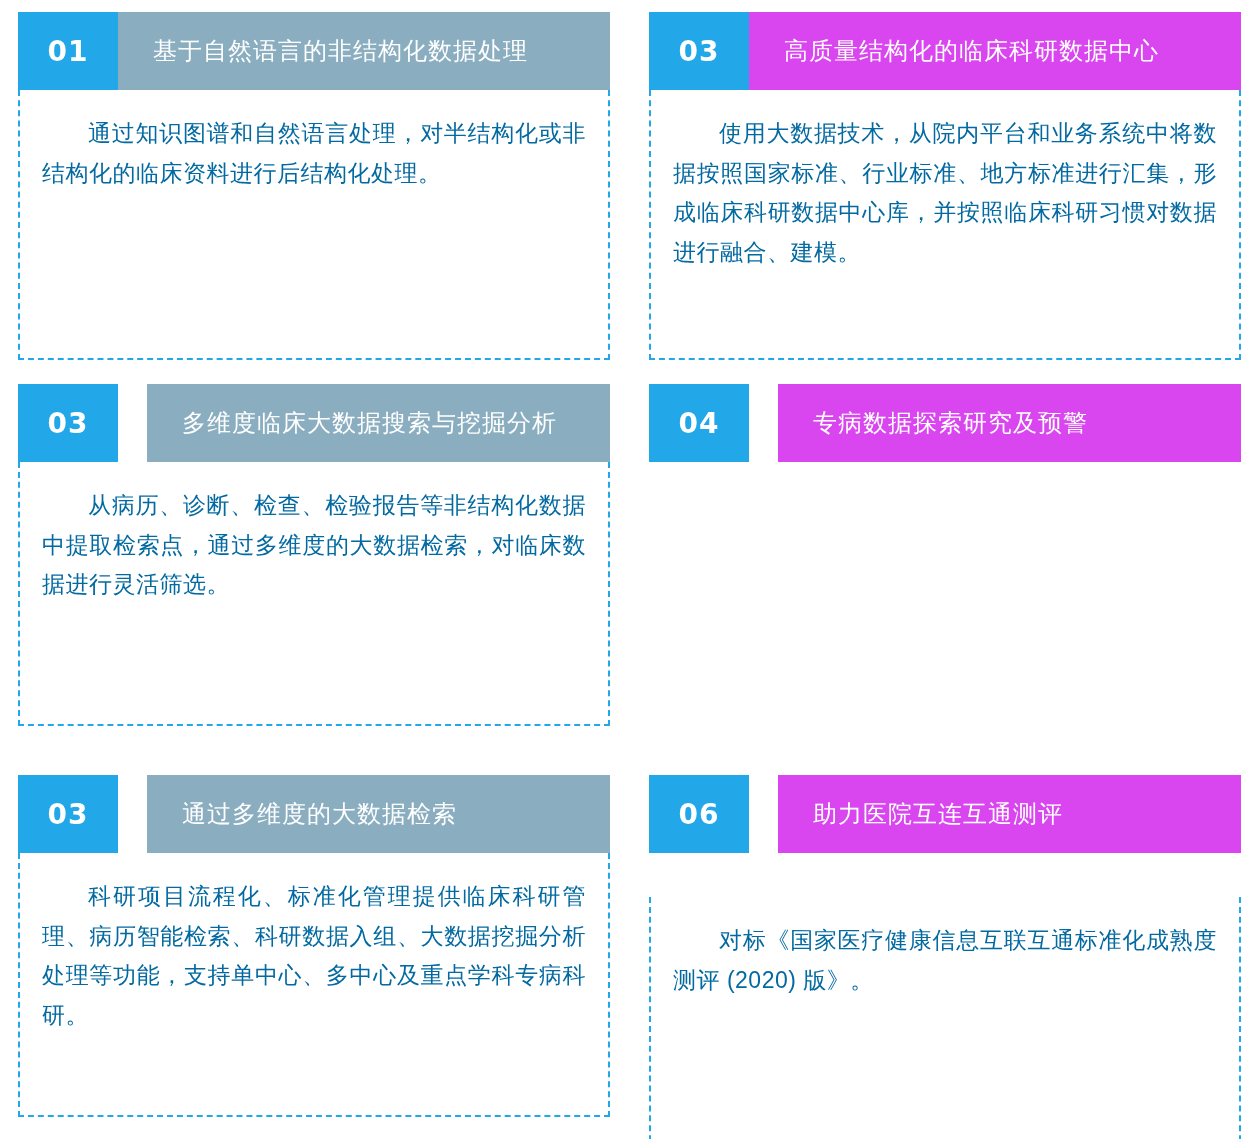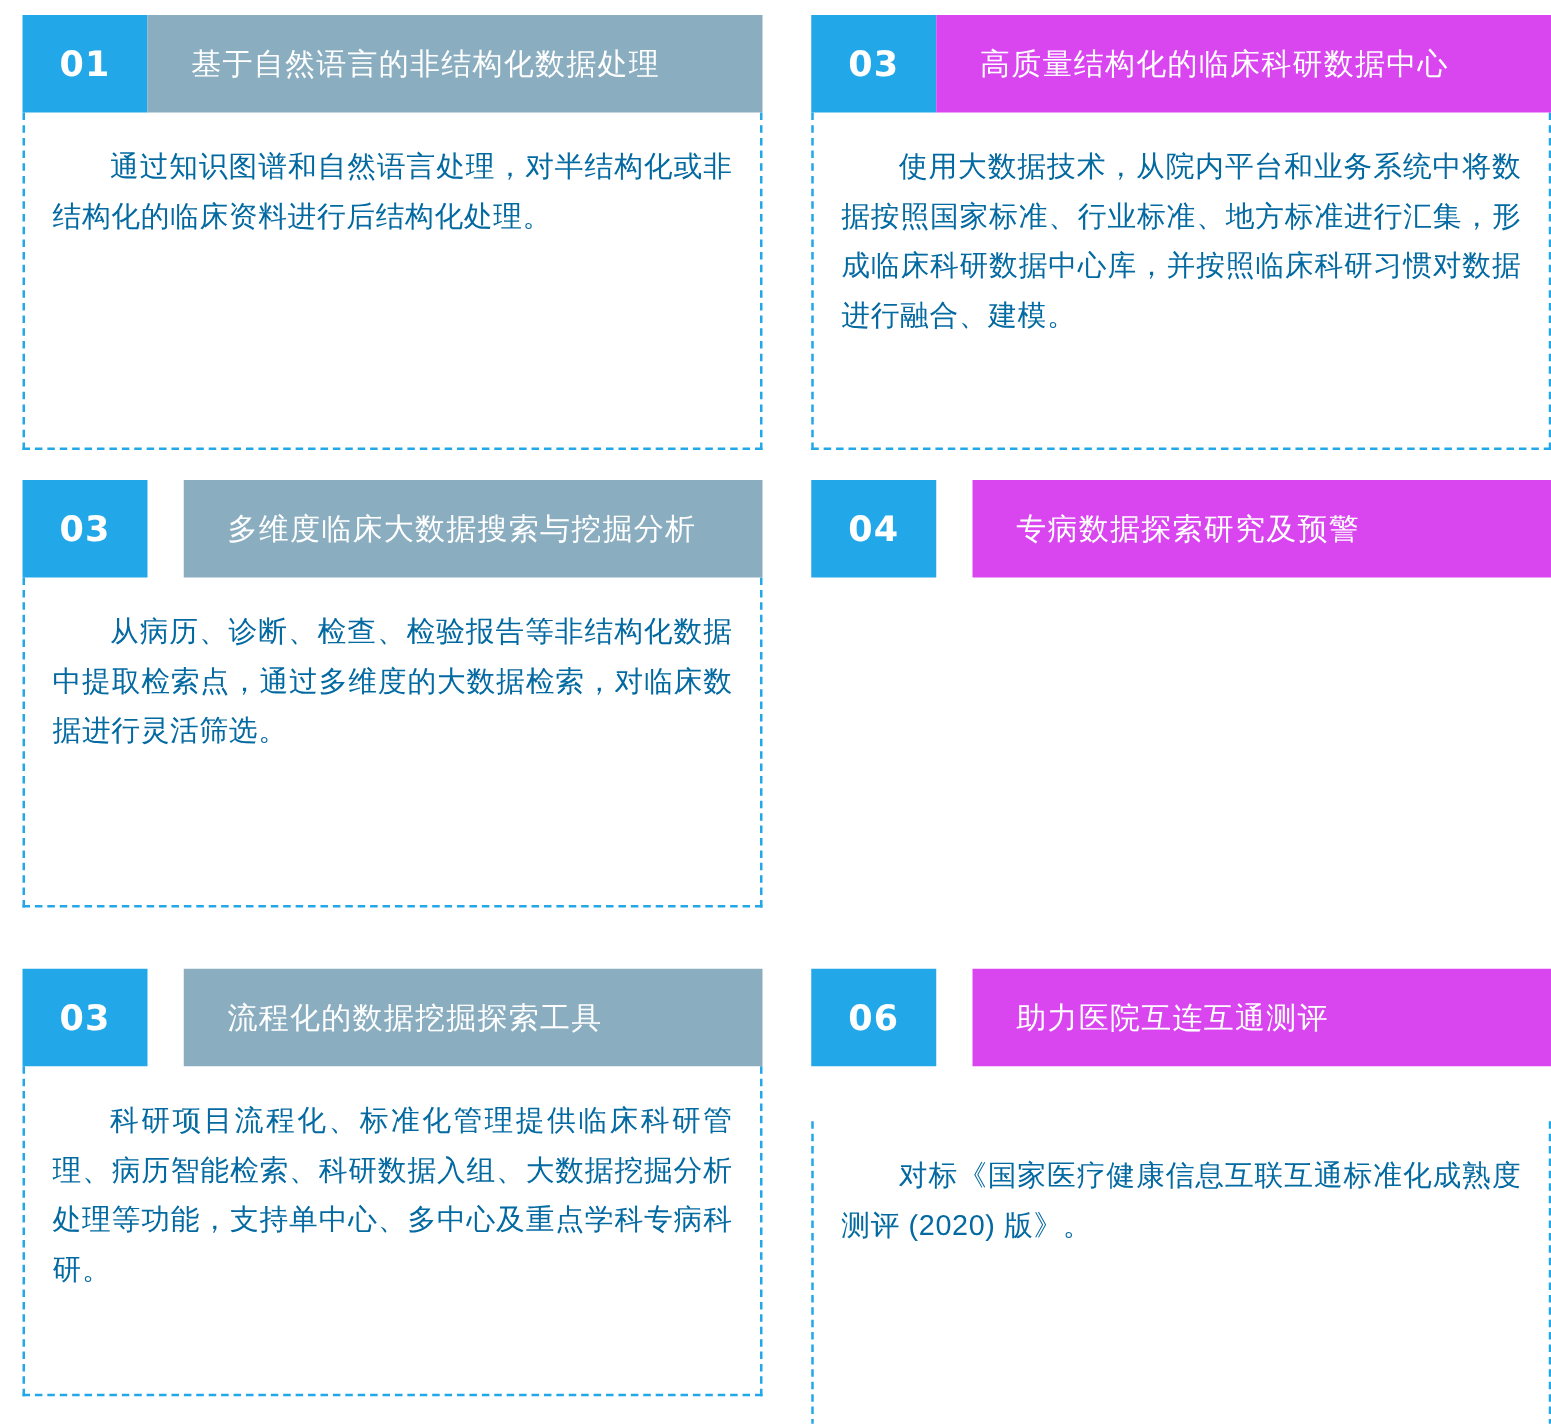--- a/index.html
+++ b/index.html
@@ -132,21 +132,21 @@
   <div class="card c4 r2 row2">
     <div class="card-head">
       <div class="card-num">04</div>
       <div class="card-title alt">专病数据探索研究及预警</div>
     </div>
   </div>
 
   <div class="card c5 r3 row3">
     <div class="card-head">
       <div class="card-num">03</div>
-      <div class="card-title">流程化的数据挖掘探索工具</div>
+      <div class="card-title">通过多维度的大数据检索</div>
     </div>
     <div class="card-body">
       <p>科研项目流程化、标准化管理提供临床科研管理、病历智能检索、科研数据入组、大数据挖掘分析处理等功能，支持单中心、多中心及重点学科专病科研。</p>
     </div>
   </div>
 
   <div class="card c6 r3 row3">
     <div class="card-head">
       <div class="card-num">06</div>
       <div class="card-title alt">助力医院互连互通测评</div>

